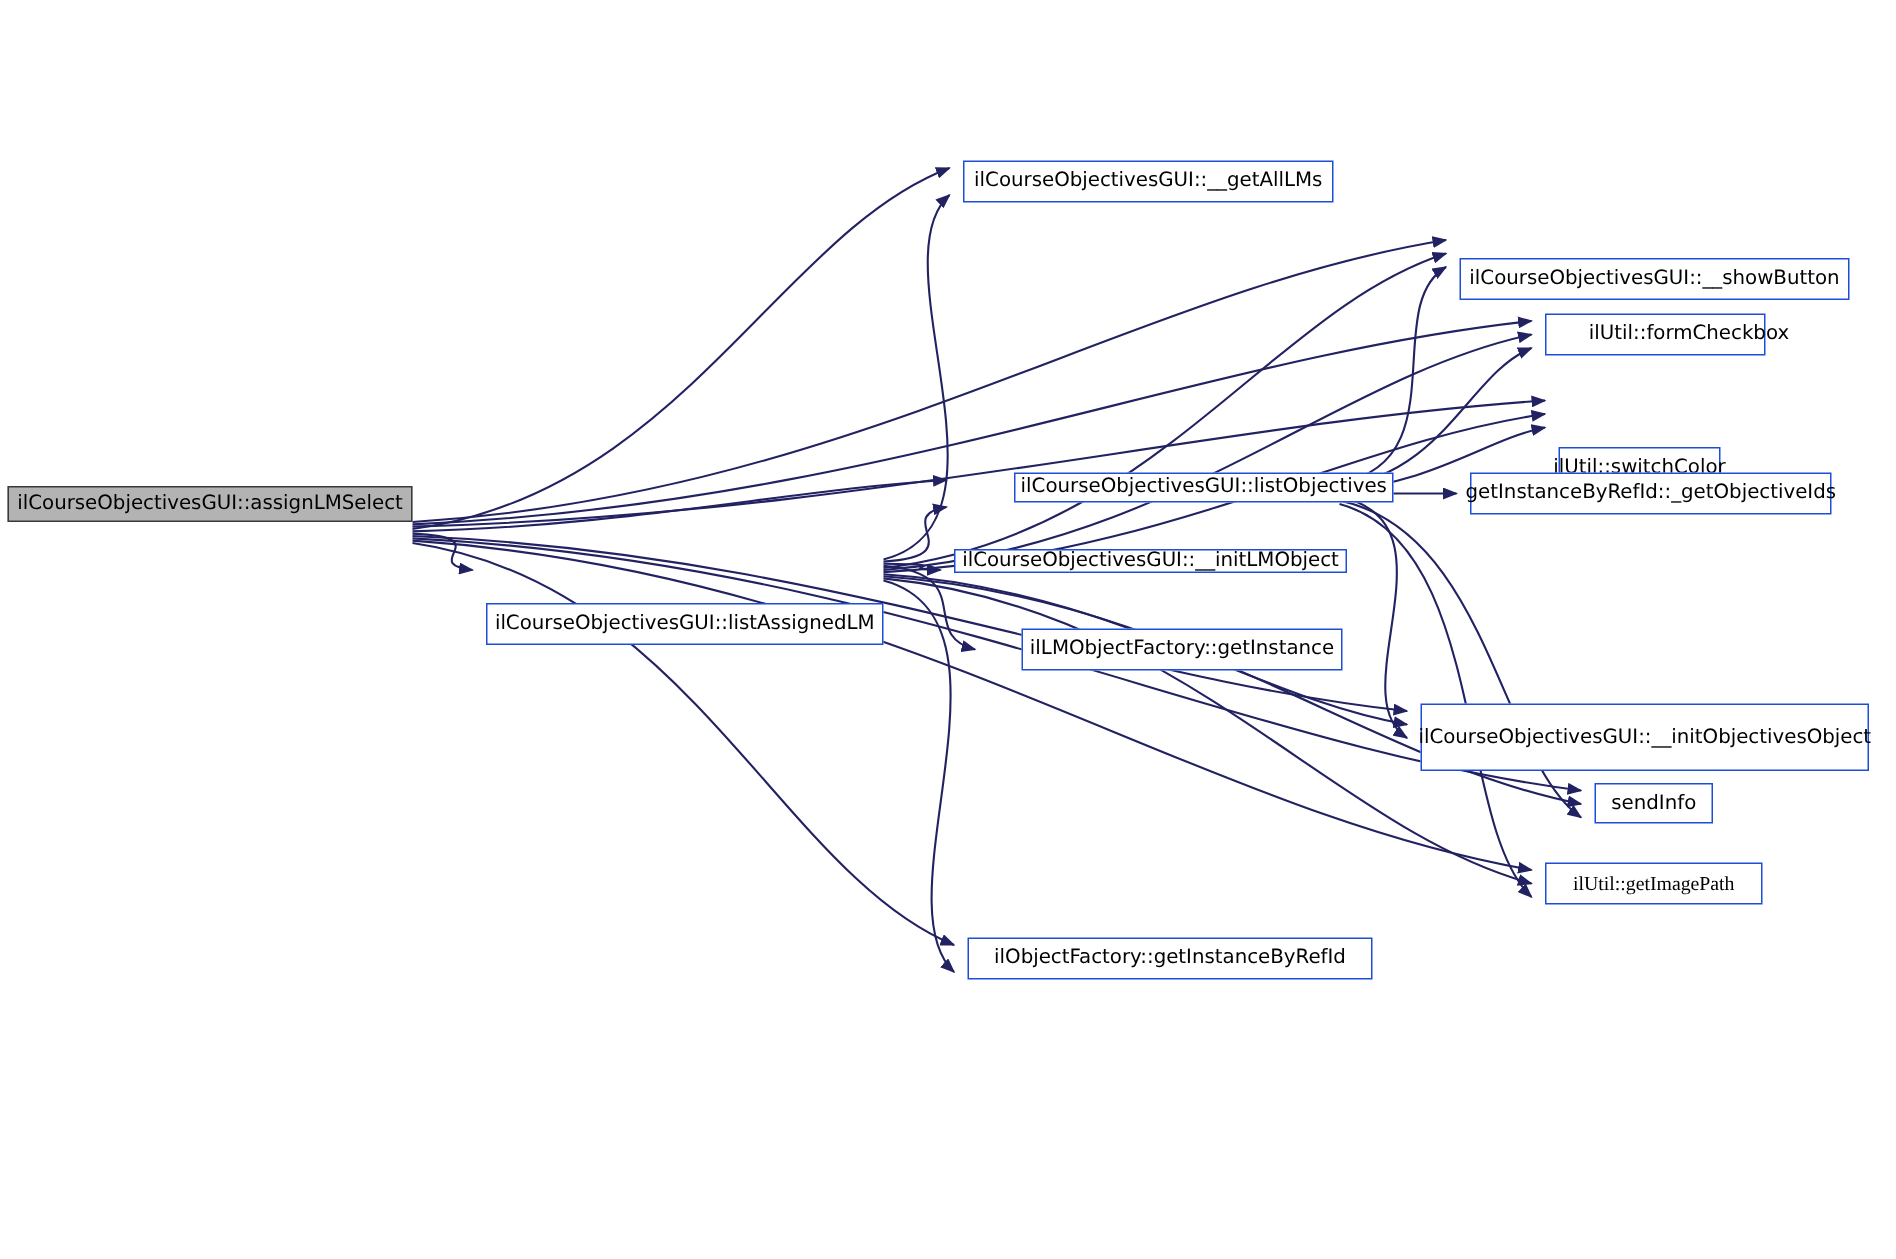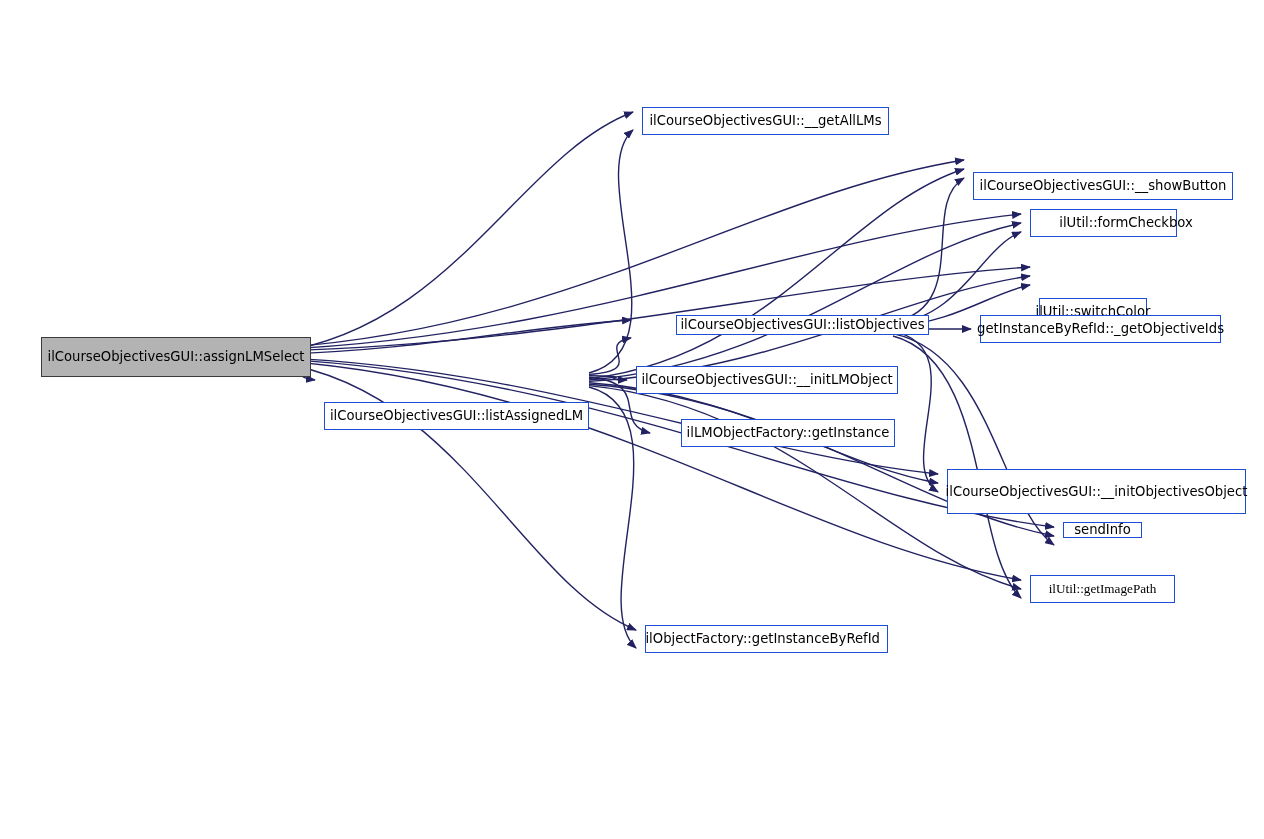--- a/index.html
+++ b/index.html
@@ -47,21 +47,21 @@
         <path d="M893,322 C971.76,307.6 920.08,203.92 964,178" marker-end="url(#ah)"></path>
         <path d="M893,324.3333333333333 C963.235,315.09999999999997 979.9216666666666,248.62 1021,232" marker-end="url(#ah)"></path>
         <path d="M893,326.6666666666667 C955.355,322.5 991.7083333333334,292.5 1030,285" marker-end="url(#ah)"></path>
         <path d="M893,329 C948,329 935,329 971,329" marker-end="url(#ah)"></path>
         <path d="M893,331.3333333333333 C974.51,347.4 893.1633333333333,463.08 938,492" marker-end="url(#ah)"></path>
         <path d="M893,333.6666666666667 C992.47,354.8 1000.3766666666667,506.96000000000004 1054,545" marker-end="url(#ah)"></path>
         <path d="M893,336 C991.23,362.2 970.59,550.84 1021,598" marker-end="url(#ah)"></path>
       </g>
   </svg>
   <div id="nodes">
-      <div class="node root" style="left: 5px; top: 337px; width: 270px; height: 40px; margin-left: 36px;">
+      <div class="node root" style="left: 5px; top: 324px; width: 270px; height: 24px;">
         <span>ilCourseObjectivesGUI::assignLMSelect</span>
       </div>
       <div class="node" style="left: 642px; top: 107px; width: 247px; height: 28px;">
         <span>ilCourseObjectivesGUI::__getAllLMs</span>
       </div>
       <div class="node" style="left: 973px; top: 172px; width: 260px; height: 28px;">
         <span>ilCourseObjectivesGUI::__showButton</span>
       </div>
       <div class="node" style="left: 1030px; top: 209px; width: 147px; height: 28px; padding-left: 45px;">
         <span>ilUtil::formCheckbox</span>
@@ -71,32 +71,32 @@
       </div>
       <div class="node" style="left: 676px; top: 315px; width: 253px; height: 20px;">
         <span>ilCourseObjectivesGUI::listObjectives</span>
       </div>
       <div class="node" style="left: 980px; top: 315px; width: 241px; height: 28px;">
         <span>getInstanceByRefId::_getObjectiveIds</span>
       </div>
       <div class="node" style="left: 324px; top: 366px; width: 265px; height: 28px; margin-top: 36px;">
         <span>ilCourseObjectivesGUI::listAssignedLM</span>
       </div>
-      <div class="node" style="left: 636px; top: 366px; width: 262px; height: 28px;">
+      <div class="node" style="left: 636px; top: 366px; width: 262px; height: 16px;">
         <span>ilCourseObjectivesGUI::__initLMObject</span>
       </div>
       <div class="node" style="left: 681px; top: 419px; width: 214px; height: 28px;">
         <span>ilLMObjectFactory::getInstance</span>
       </div>
       <div class="node" style="left: 947px; top: 469px; width: 299px; height: 45px;">
         <span>ilCourseObjectivesGUI::__initObjectivesObject</span>
       </div>
-      <div class="node" style="left: 1063px; top: 522px; width: 79px; height: 16px;">
+      <div class="node" style="left: 1063px; top: 522px; width: 79px; height: 27px;">
         <span>sendInfo</span>
       </div>
       <div class="node" style="left: 1030px; top: 575px; width: 145px; height: 28px; font-family: Liberation Serif, serif;">
         <span>ilUtil::getImagePath</span>
       </div>
-      <div class="node" style="left: 645px; top: 625px; width: 243px; height: 28px; justify-content: flex-end;">
+      <div class="node" style="left: 645px; top: 625px; width: 270px; height: 28px;">
         <span>ilObjectFactory::getInstanceByRefId</span>
       </div>
     </div>
 </div>
 
 </body></html>

